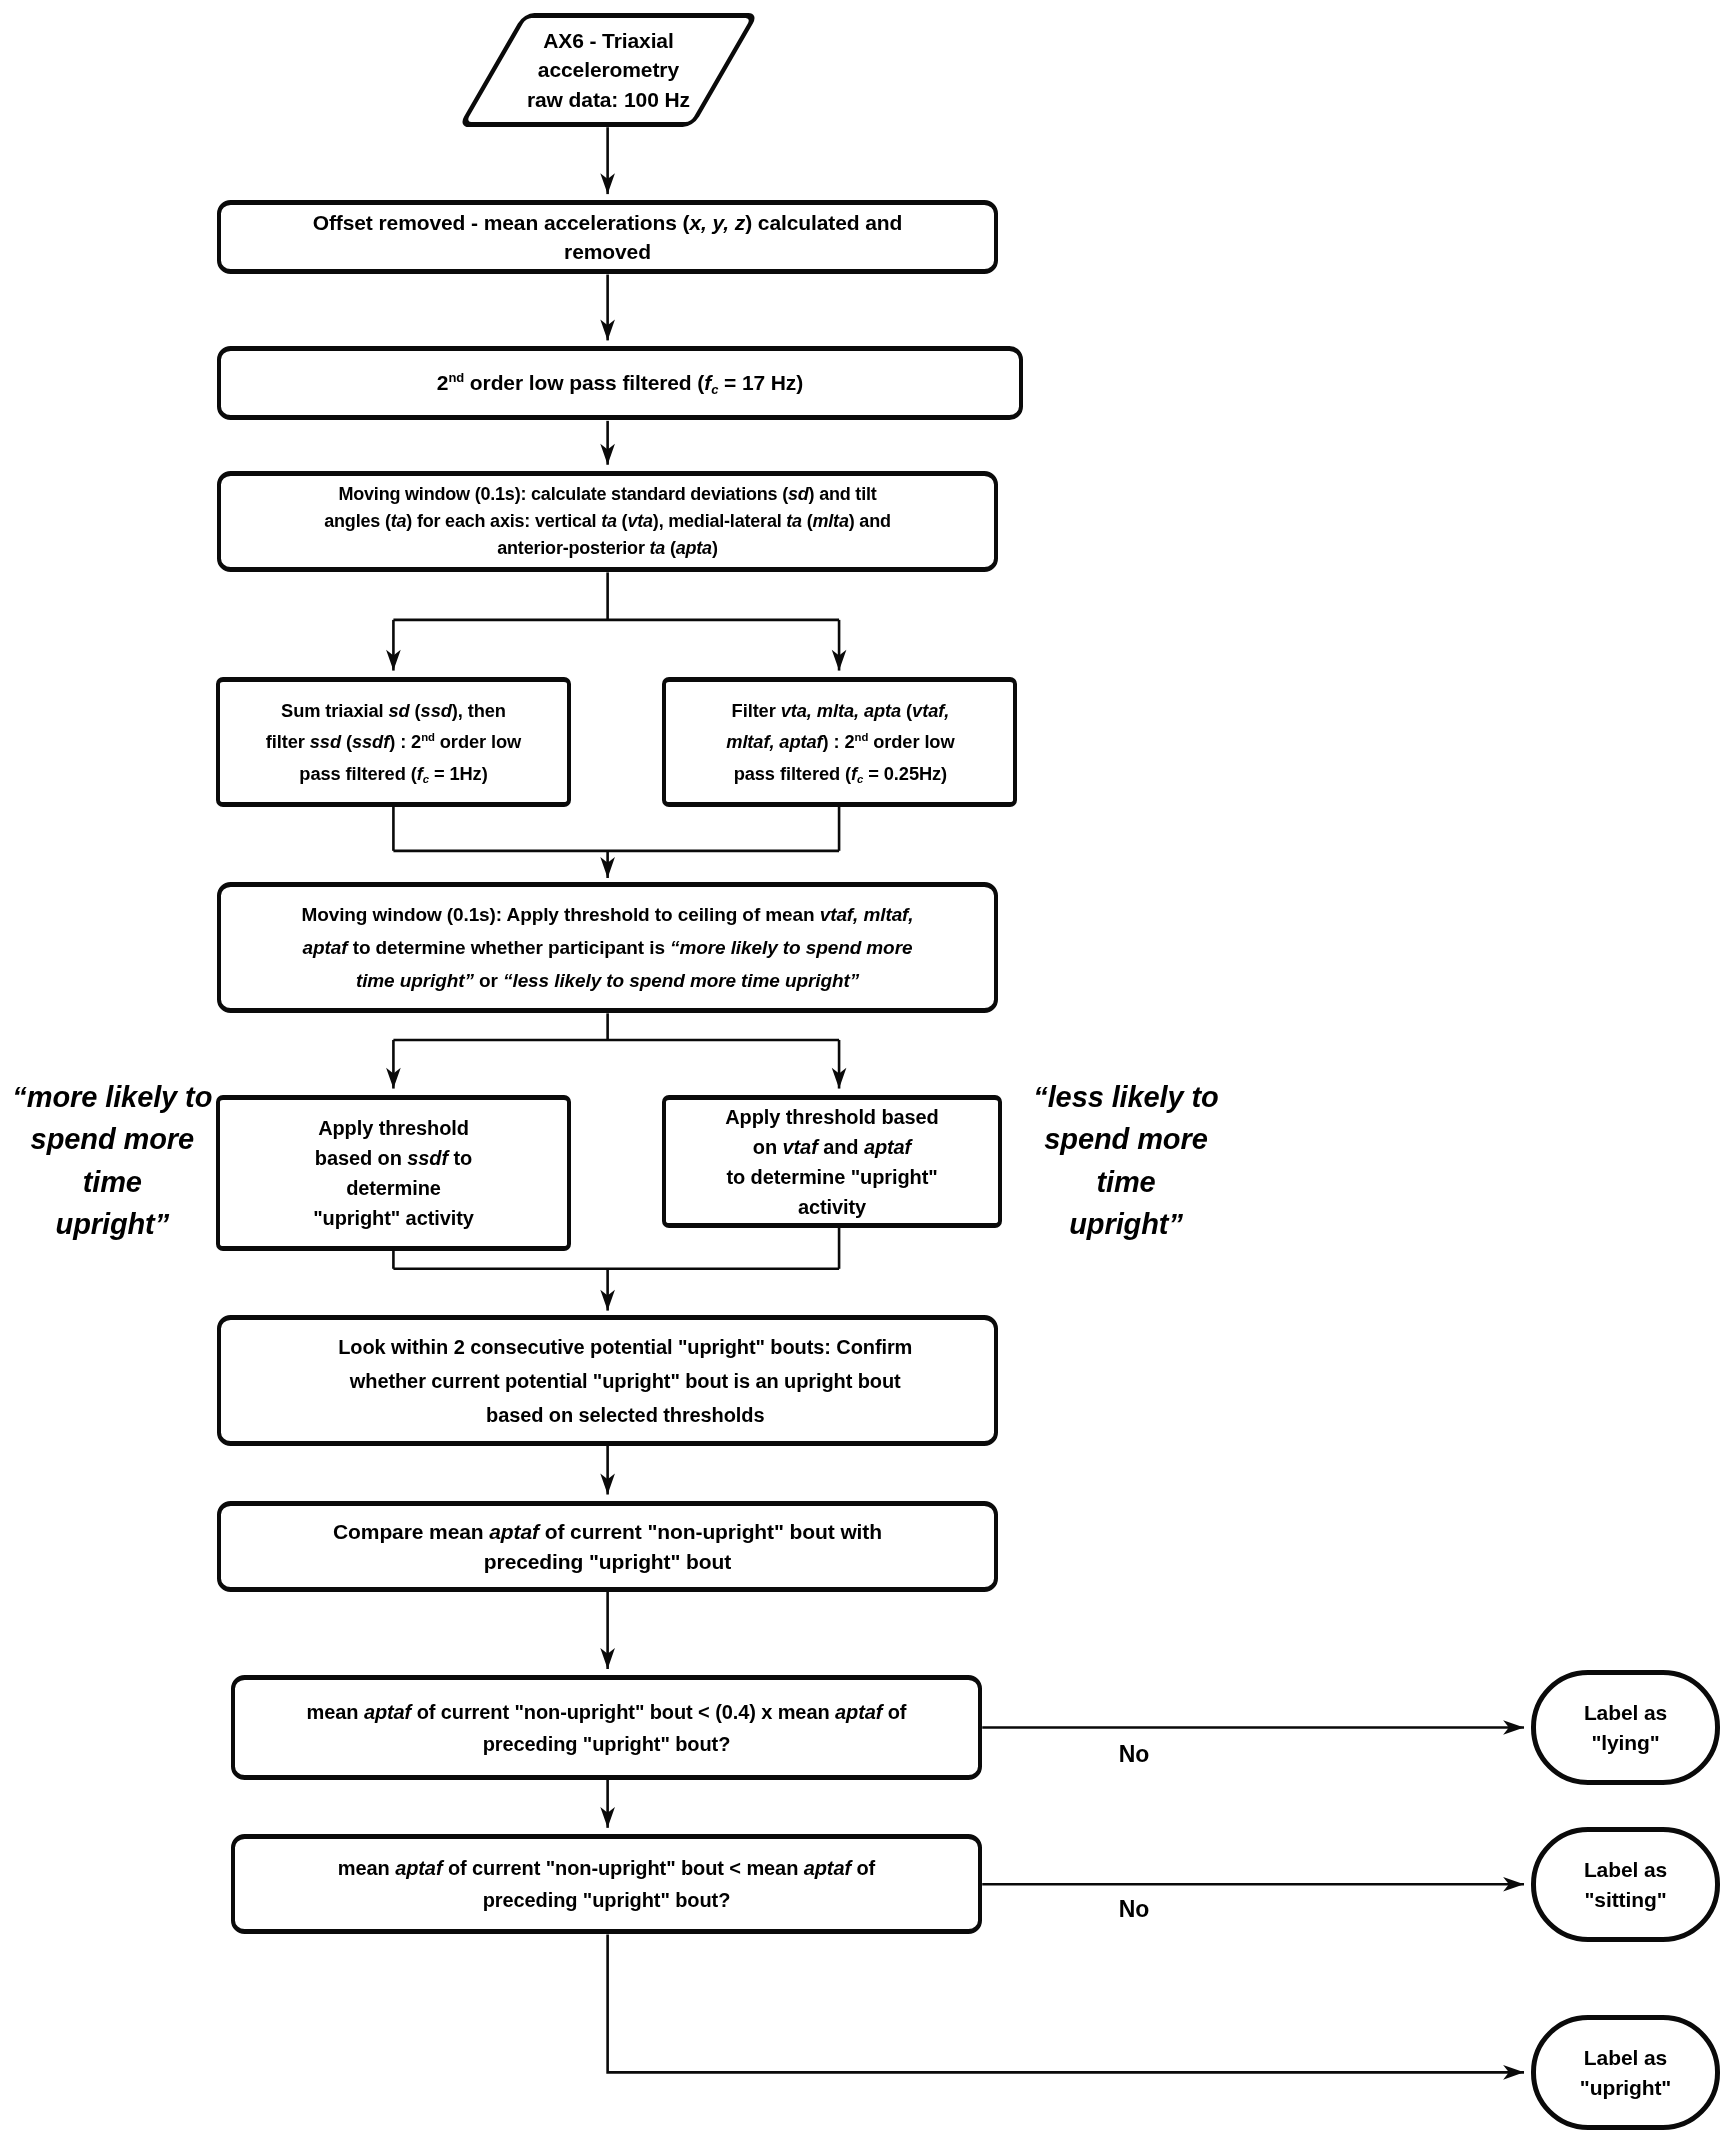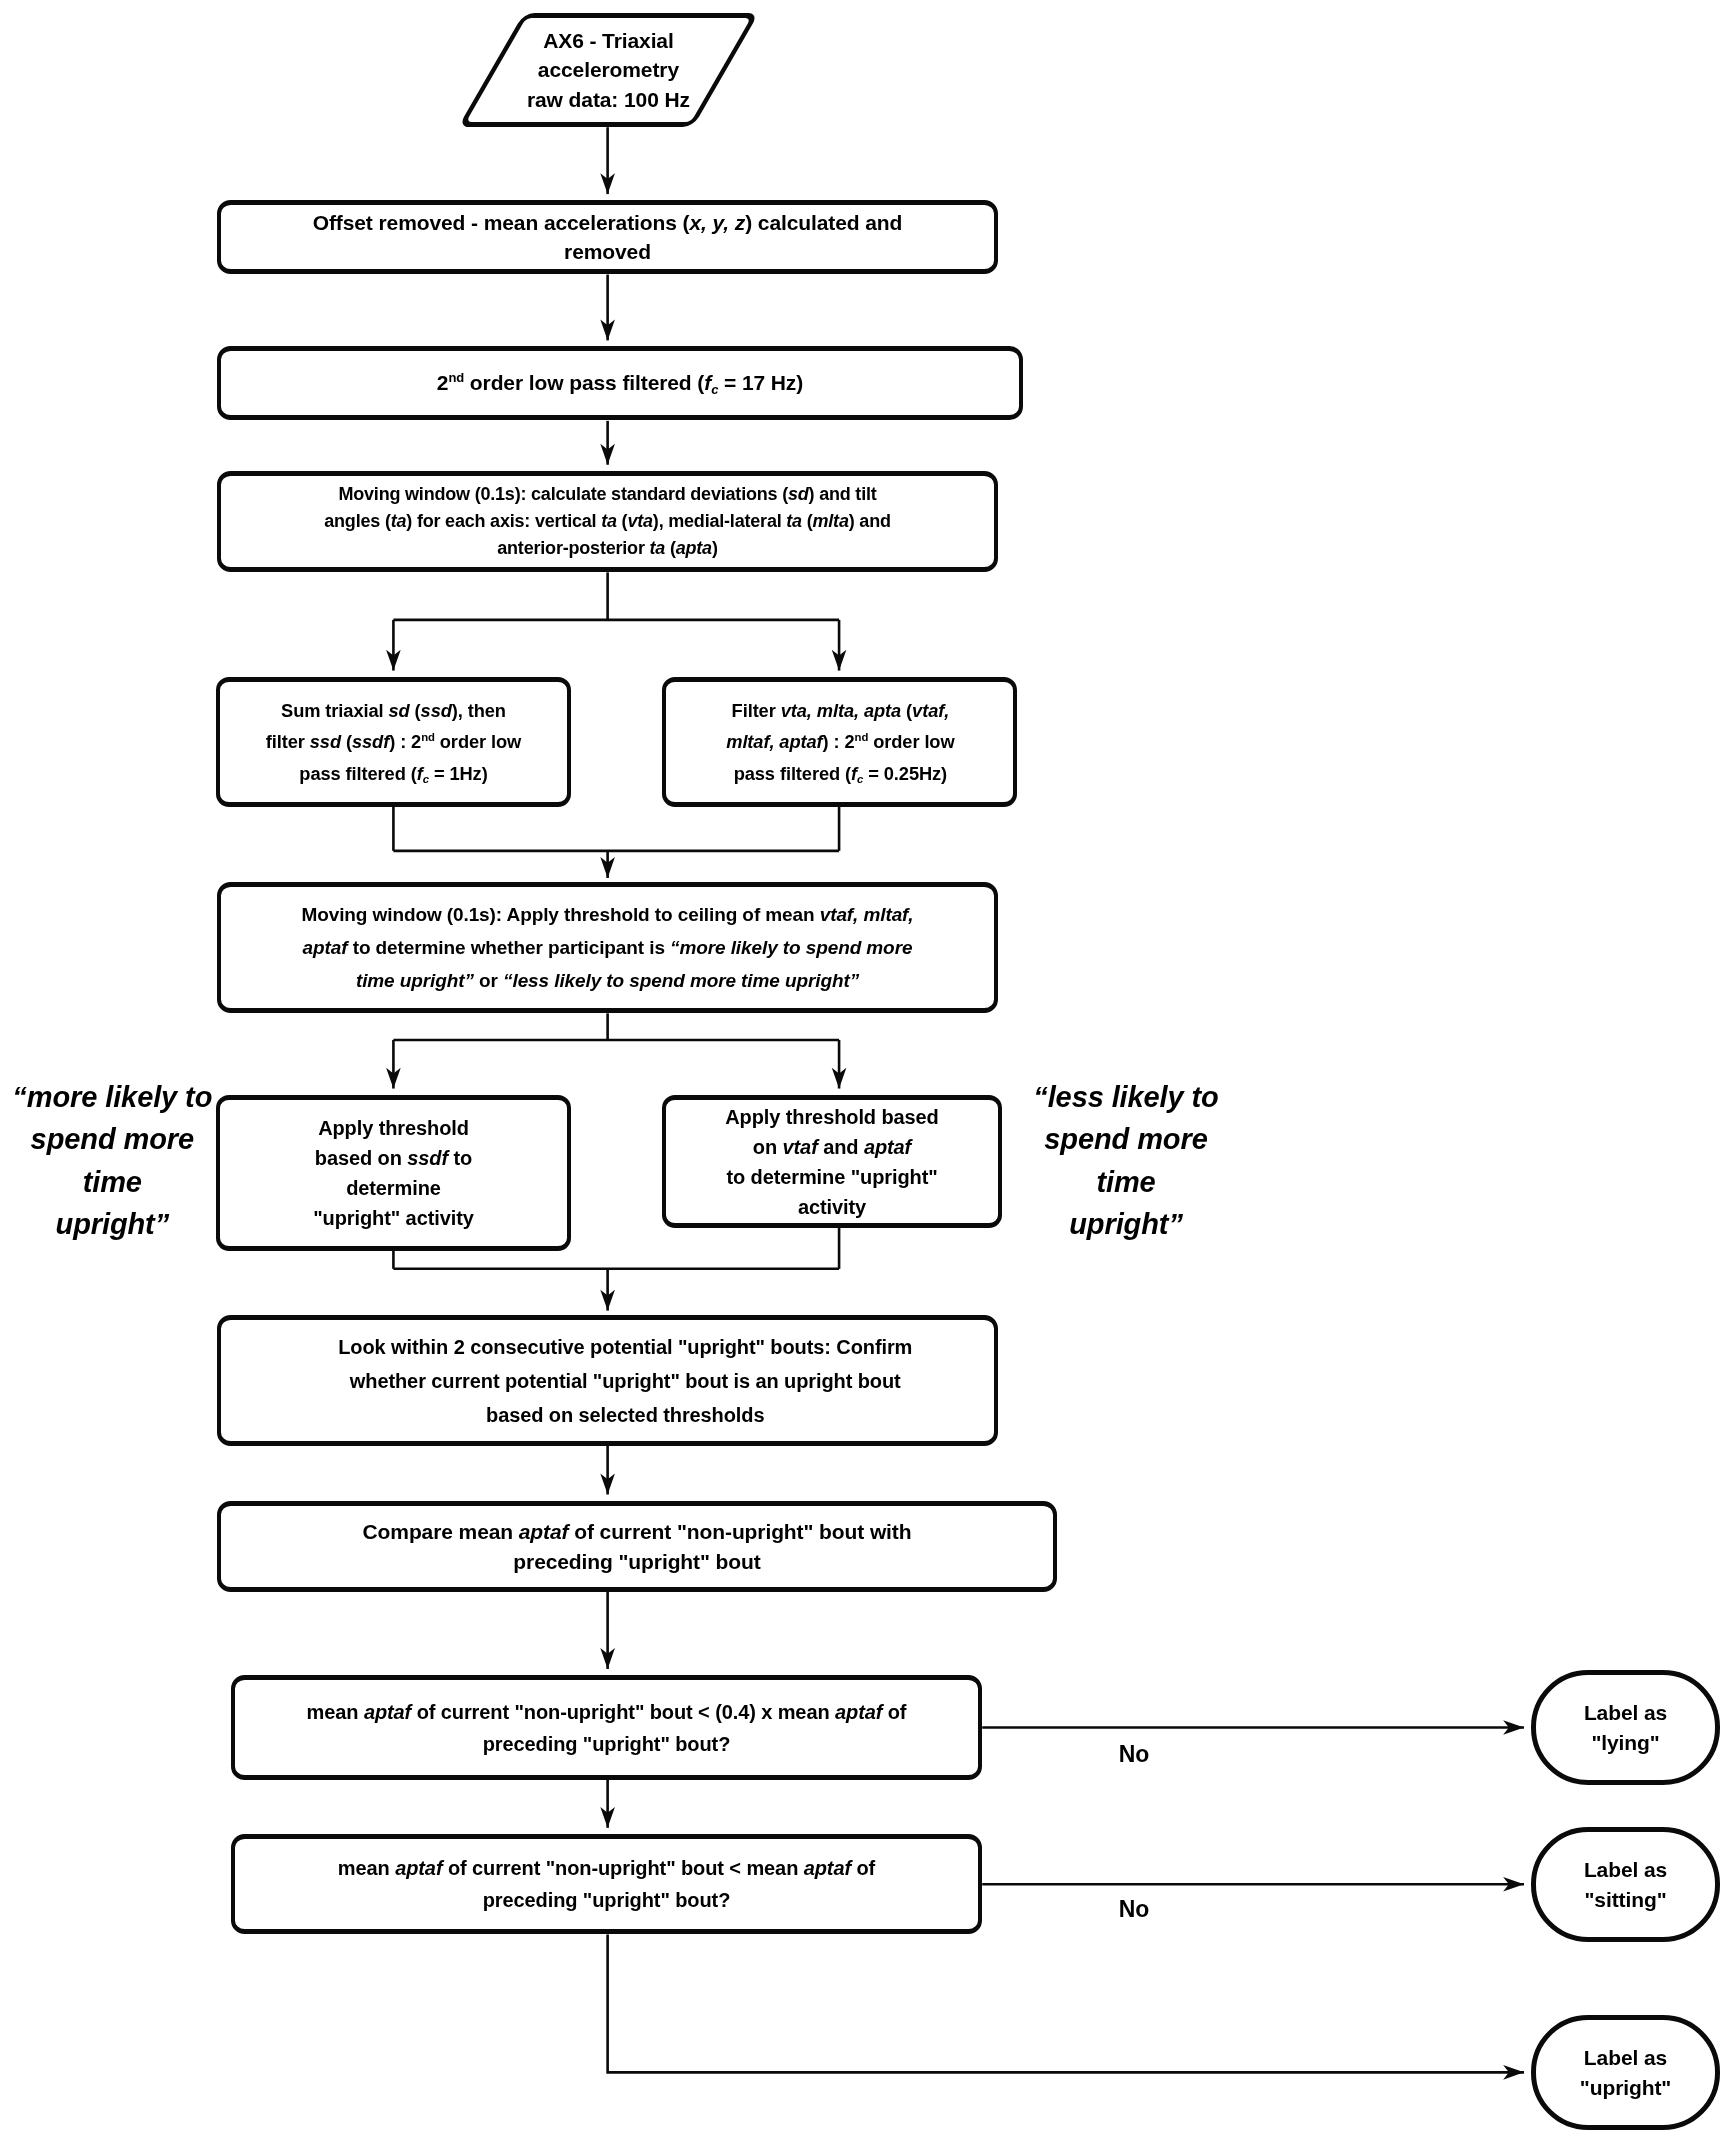--- a/index.html
+++ b/index.html
@@ -20,21 +20,21 @@
     border: 4.7px solid #0a0a0a;
     display: flex;
     align-items: center;
     justify-content: center;
     text-align: center;
     font-weight: bold;
     letter-spacing: -0.1px;
     z-index: 2;
   }
   .pbox  { border-radius: 13.6px; border-width: 5.7px 4.2px; padding: 3.1px 12.5px; }
-  .small-box { border-radius: 13px; border-width: 5.7px 4.7px; padding: 3.1px 5.2px; }
+  .small-box { border-radius: 7px; border-width: 5.7px 4.7px; padding: 3.1px 5.2px; }
   .term  { border-radius: 57px; border-width: 5.2px; padding: 2.1px 7.3px; }
   .startp {
     border-radius: 10.5px;
     border-width: 5.2px;
     transform: skewX(-30deg);
     transform-origin: center center;
   }
   .startp .unskew { transform: skewX(30deg); }
   .slabel {
     position: absolute;
@@ -148,21 +148,21 @@
   </div>
 
   <div class="slabel" style="left:1020px; top:1092px; width:212px; height:137px;">
     <div><span>“less likely to</span><br><span>spend more time</span><br><span>upright”</span></div>
   </div>
 
   <div class="node pbox f38 lh17" style="left:217px; top:1315px; width:781px; height:131px;">
     <div><span>Look within 2 consecutive potential "upright" bouts: Confirm</span><br><span>whether current potential "upright" bout is an upright bout</span><br><span>based on selected thresholds</span></div>
   </div>
 
-  <div class="node pbox f40" style="left:217px; top:1501px; width:840px; height:91px;">
+  <div class="node pbox f40" style="left:217px; top:1501px; width:781px; height:91px;">
     <div><span>Compare mean </span><span class="s-i">aptaf</span><span> of current "non-upright" bout with</span><br><span>preceding "upright" bout</span></div>
   </div>
 
   <div class="node pbox f38" style="left:231px; top:1675px; width:751px; height:105px; line-height:1.6;">
     <div><span>mean </span><span class="s-i">aptaf</span><span> of current "non-upright" bout &lt; (0.4) x  mean </span><span class="s-i">aptaf</span><span> of</span><br><span>preceding "upright" bout?</span></div>
   </div>
 
   <div class="node pbox f38" style="left:231px; top:1834px; width:751px; height:100px; line-height:1.6;">
     <div><span>mean </span><span class="s-i">aptaf</span><span> of current "non-upright" bout &lt; mean </span><span class="s-i">aptaf</span><span> of</span><br><span>preceding "upright" bout?</span></div>
   </div>

